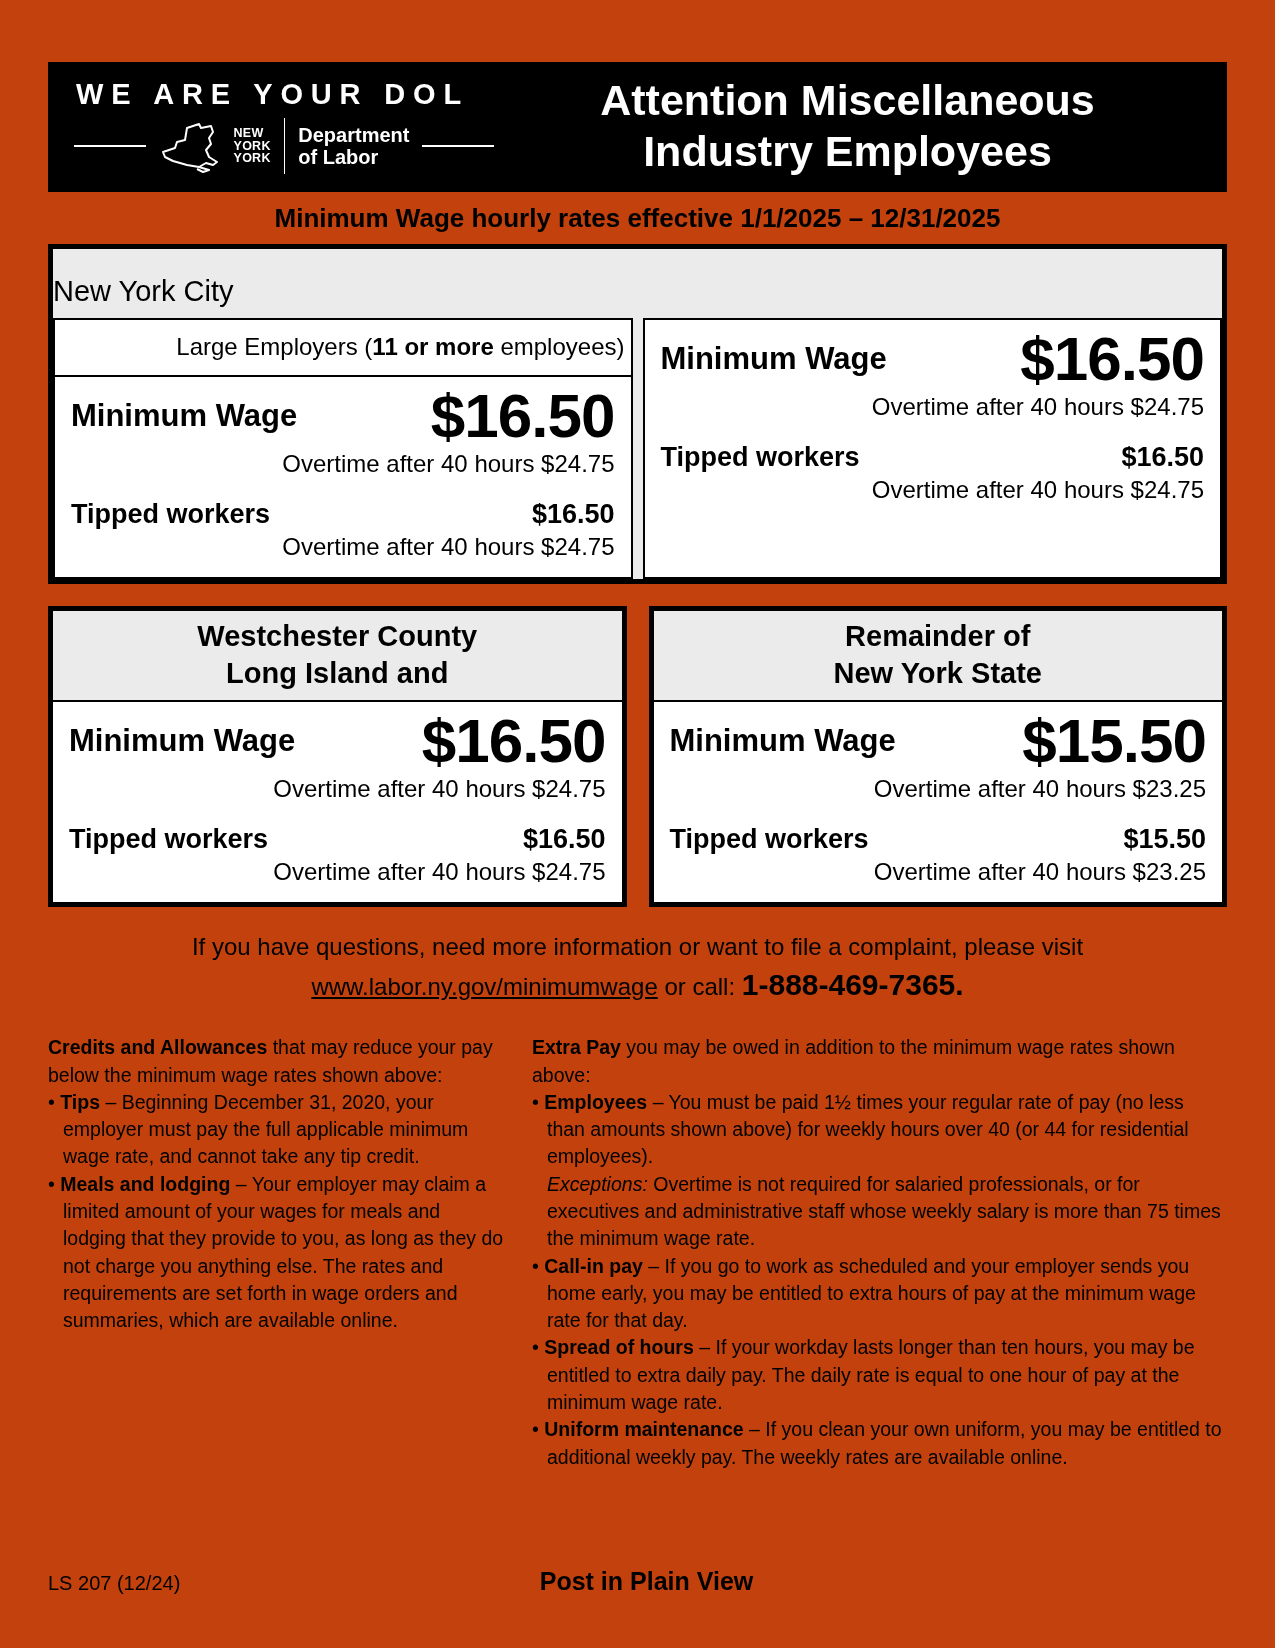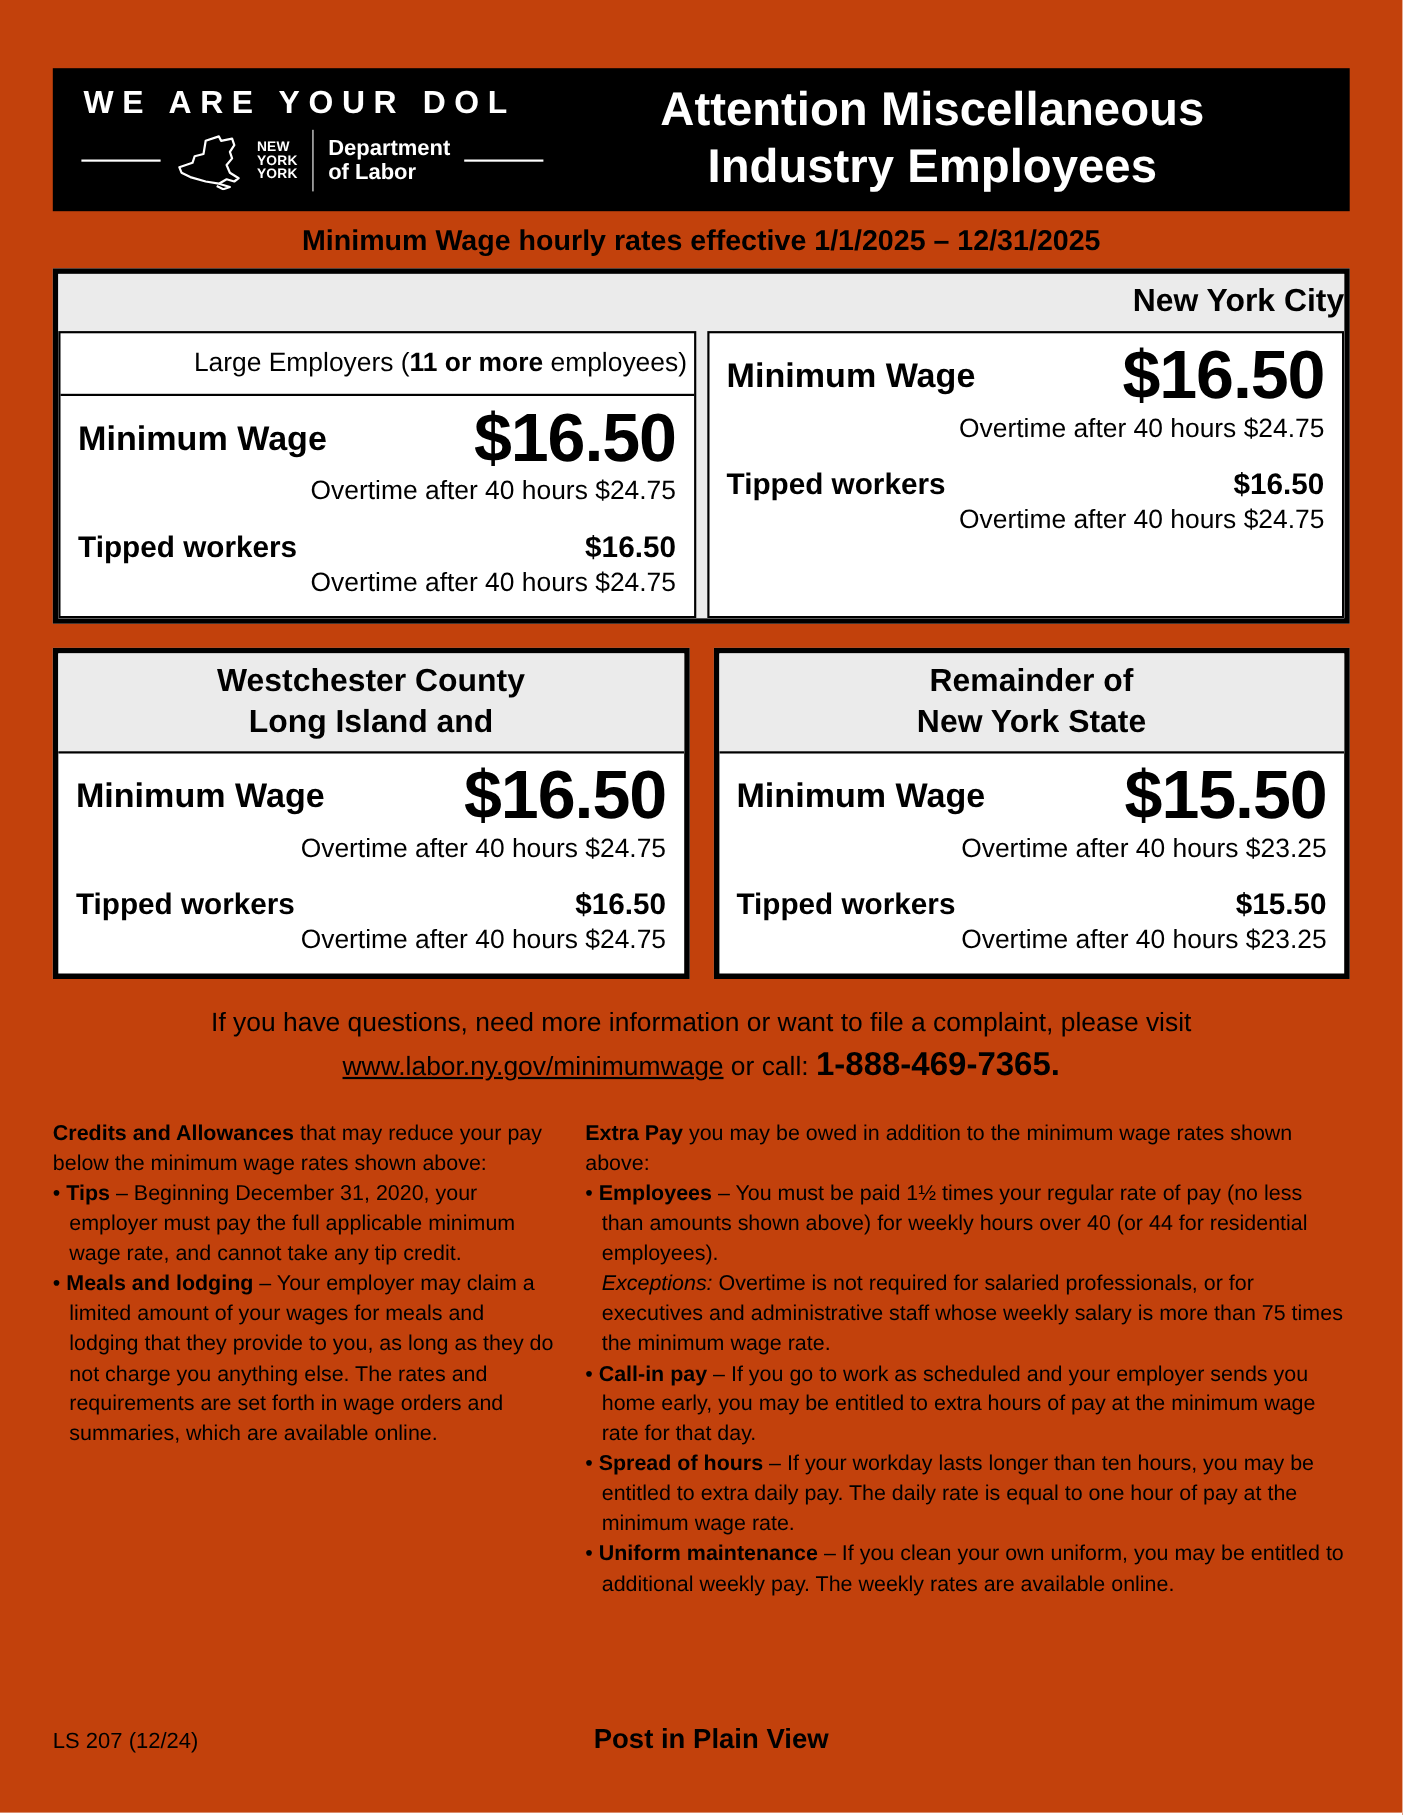--- a/index.html
+++ b/index.html
@@ -37,21 +37,21 @@
   .banner-title {
     flex: 1; text-align: center;
     font-weight: bold; font-size: 43px; line-height: 1.18;
   }
 
   
   .subtitle { text-align: center; font-weight: bold; font-size: 26px; margin: 11px 0 10px 0; }
 
   
   .nyc-box { border: 5px solid #000; background: #ebebeb; }
-  .nyc-title { text-align: right; font-weight: bold; font-size: 29px; padding: 9px 0 10px 0; background: #ebebeb; }
+  .nyc-title { text-align: left; font-weight: normal; font-size: 29px; padding: 9px 0 10px 0; background: #ebebeb; margin-top: 17px; }
   .nyc-panels { display: flex; gap: 10px; background: #ebebeb; }
   .panel { flex: 1; background: #fff; border: 2px solid #000; }
   .employer-hd { text-align: right; font-size: 24px; padding: 13px 6px 14px 6px; border-bottom: 2px solid #000; }
   .wage-body { padding: 8px 16px 16px 16px; }
   .mw-row { display: flex; justify-content: space-between; align-items: center; }
   .mw-label { font-weight: bold; font-size: 31px; }
   .mw-value { font-weight: bold; font-size: 62px; line-height: 1; letter-spacing: -1px; }
   .ot-line { text-align: right; font-size: 24px; margin-top: 3px; }
   .tip-row { display: flex; justify-content: space-between; align-items: baseline; font-weight: bold; font-size: 27px; margin-top: 21px; }
 

